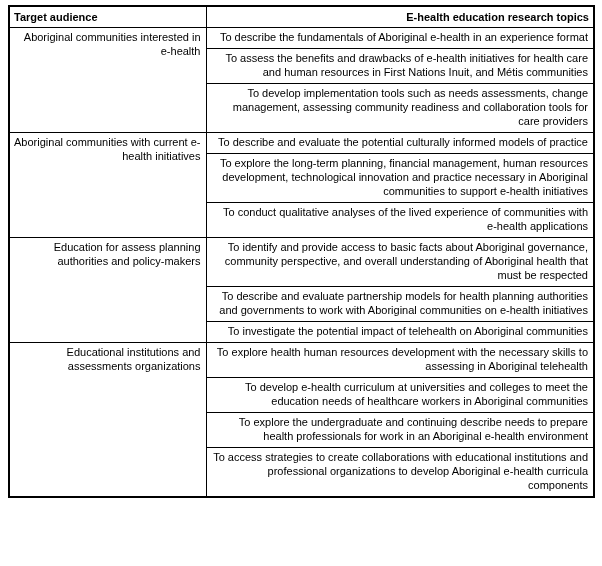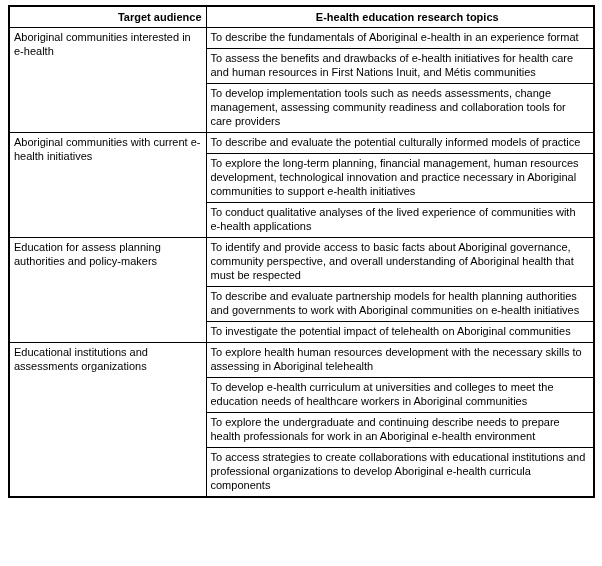--- a/index.html
+++ b/index.html
@@ -28,28 +28,29 @@
   .research-table col.col-topics   { width: 388px; }
   .research-table th,
   .research-table td {
     border: 1px solid #000000;
     vertical-align: top;
     font-size: 11px;
     line-height: 14px;
     color: #000000;
     padding: 2px 5px 4px 4px;
     word-wrap: break-word;
+    text-align: right;
   }
   .research-table th {
     font-weight: bold;
     padding: 3px 4px 3px 4px;
     vertical-align: middle;
   }
-  .research-table th.audience-header { text-align: right; }
-  .research-table th.topics-header   { text-align: center; padding-left: 19px; }
+  .research-table th.audience-header { text-align: left; }
+  .research-table th.topics-header   { text-align: right; padding-left: 19px; }
   .research-table td.audience-cell   { vertical-align: top; }
 </style>
 </head>
 <body>
 
 <div class="table-wrap">
   <table class="research-table">
     <colgroup>
       <col class="col-audience">
       <col class="col-topics">

